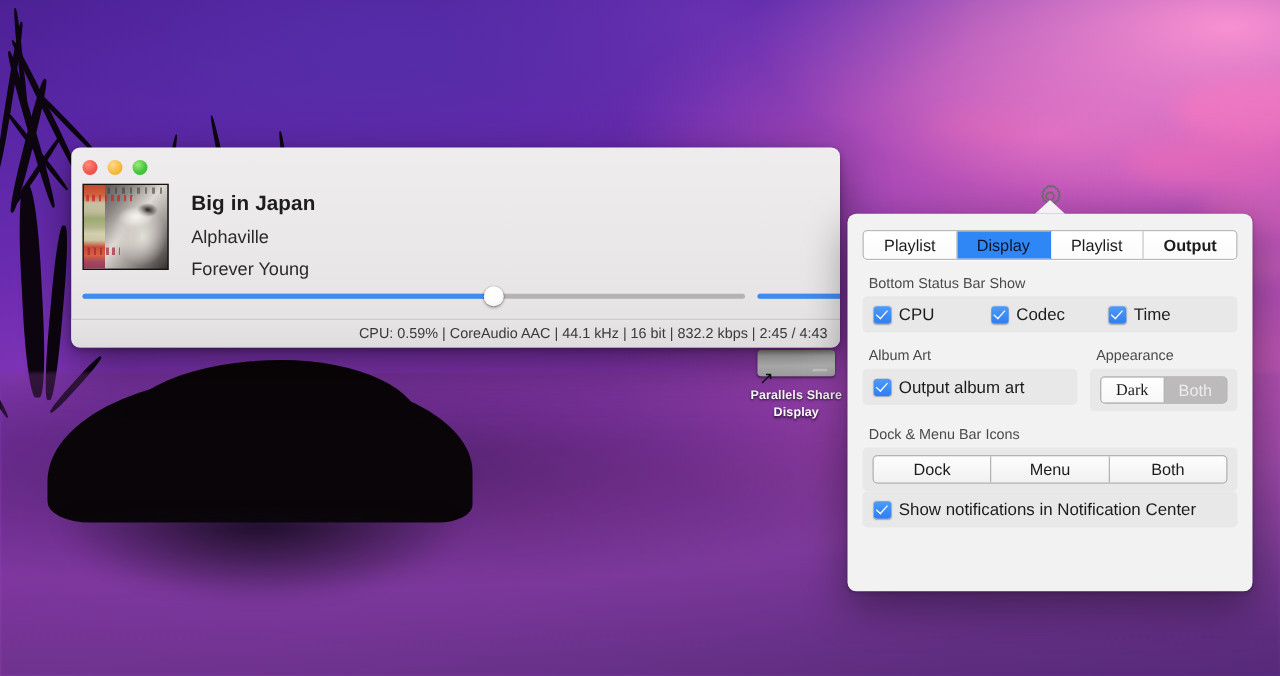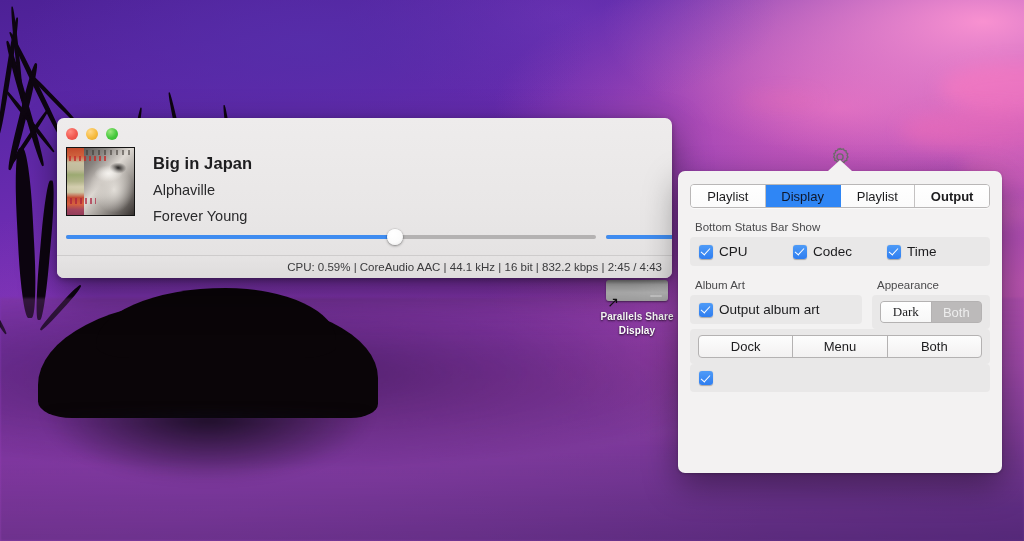--- a/index.html
+++ b/index.html
@@ -391,26 +391,28 @@
       <div class="group-label">Appearance</div>
       <div class="panel" style="padding:6px 8px;">
         <div class="seg">
           <div class="seg-item on">Dark</div>
           <div class="seg-item off">Both</div>
         </div>
       </div>
     </div>
   </div>
 
+  <div class="group-label">Dock &amp; Menu Bar Icons</div>
   <div class="panel" style="padding:6px 8px;">
     <div class="seg-plain">
       <div class="seg-item">Dock</div>
       <div class="seg-item">Menu</div>
       <div class="seg-item">Both</div>
     </div>
   </div>
 
   <div class="panel">
     <div class="check-row">
       <div class="cb"></div>
+      <span class="cb-label">Show notifications in Notification Center</span>
     </div>
   </div>
 </div>
 
 </body></html>

